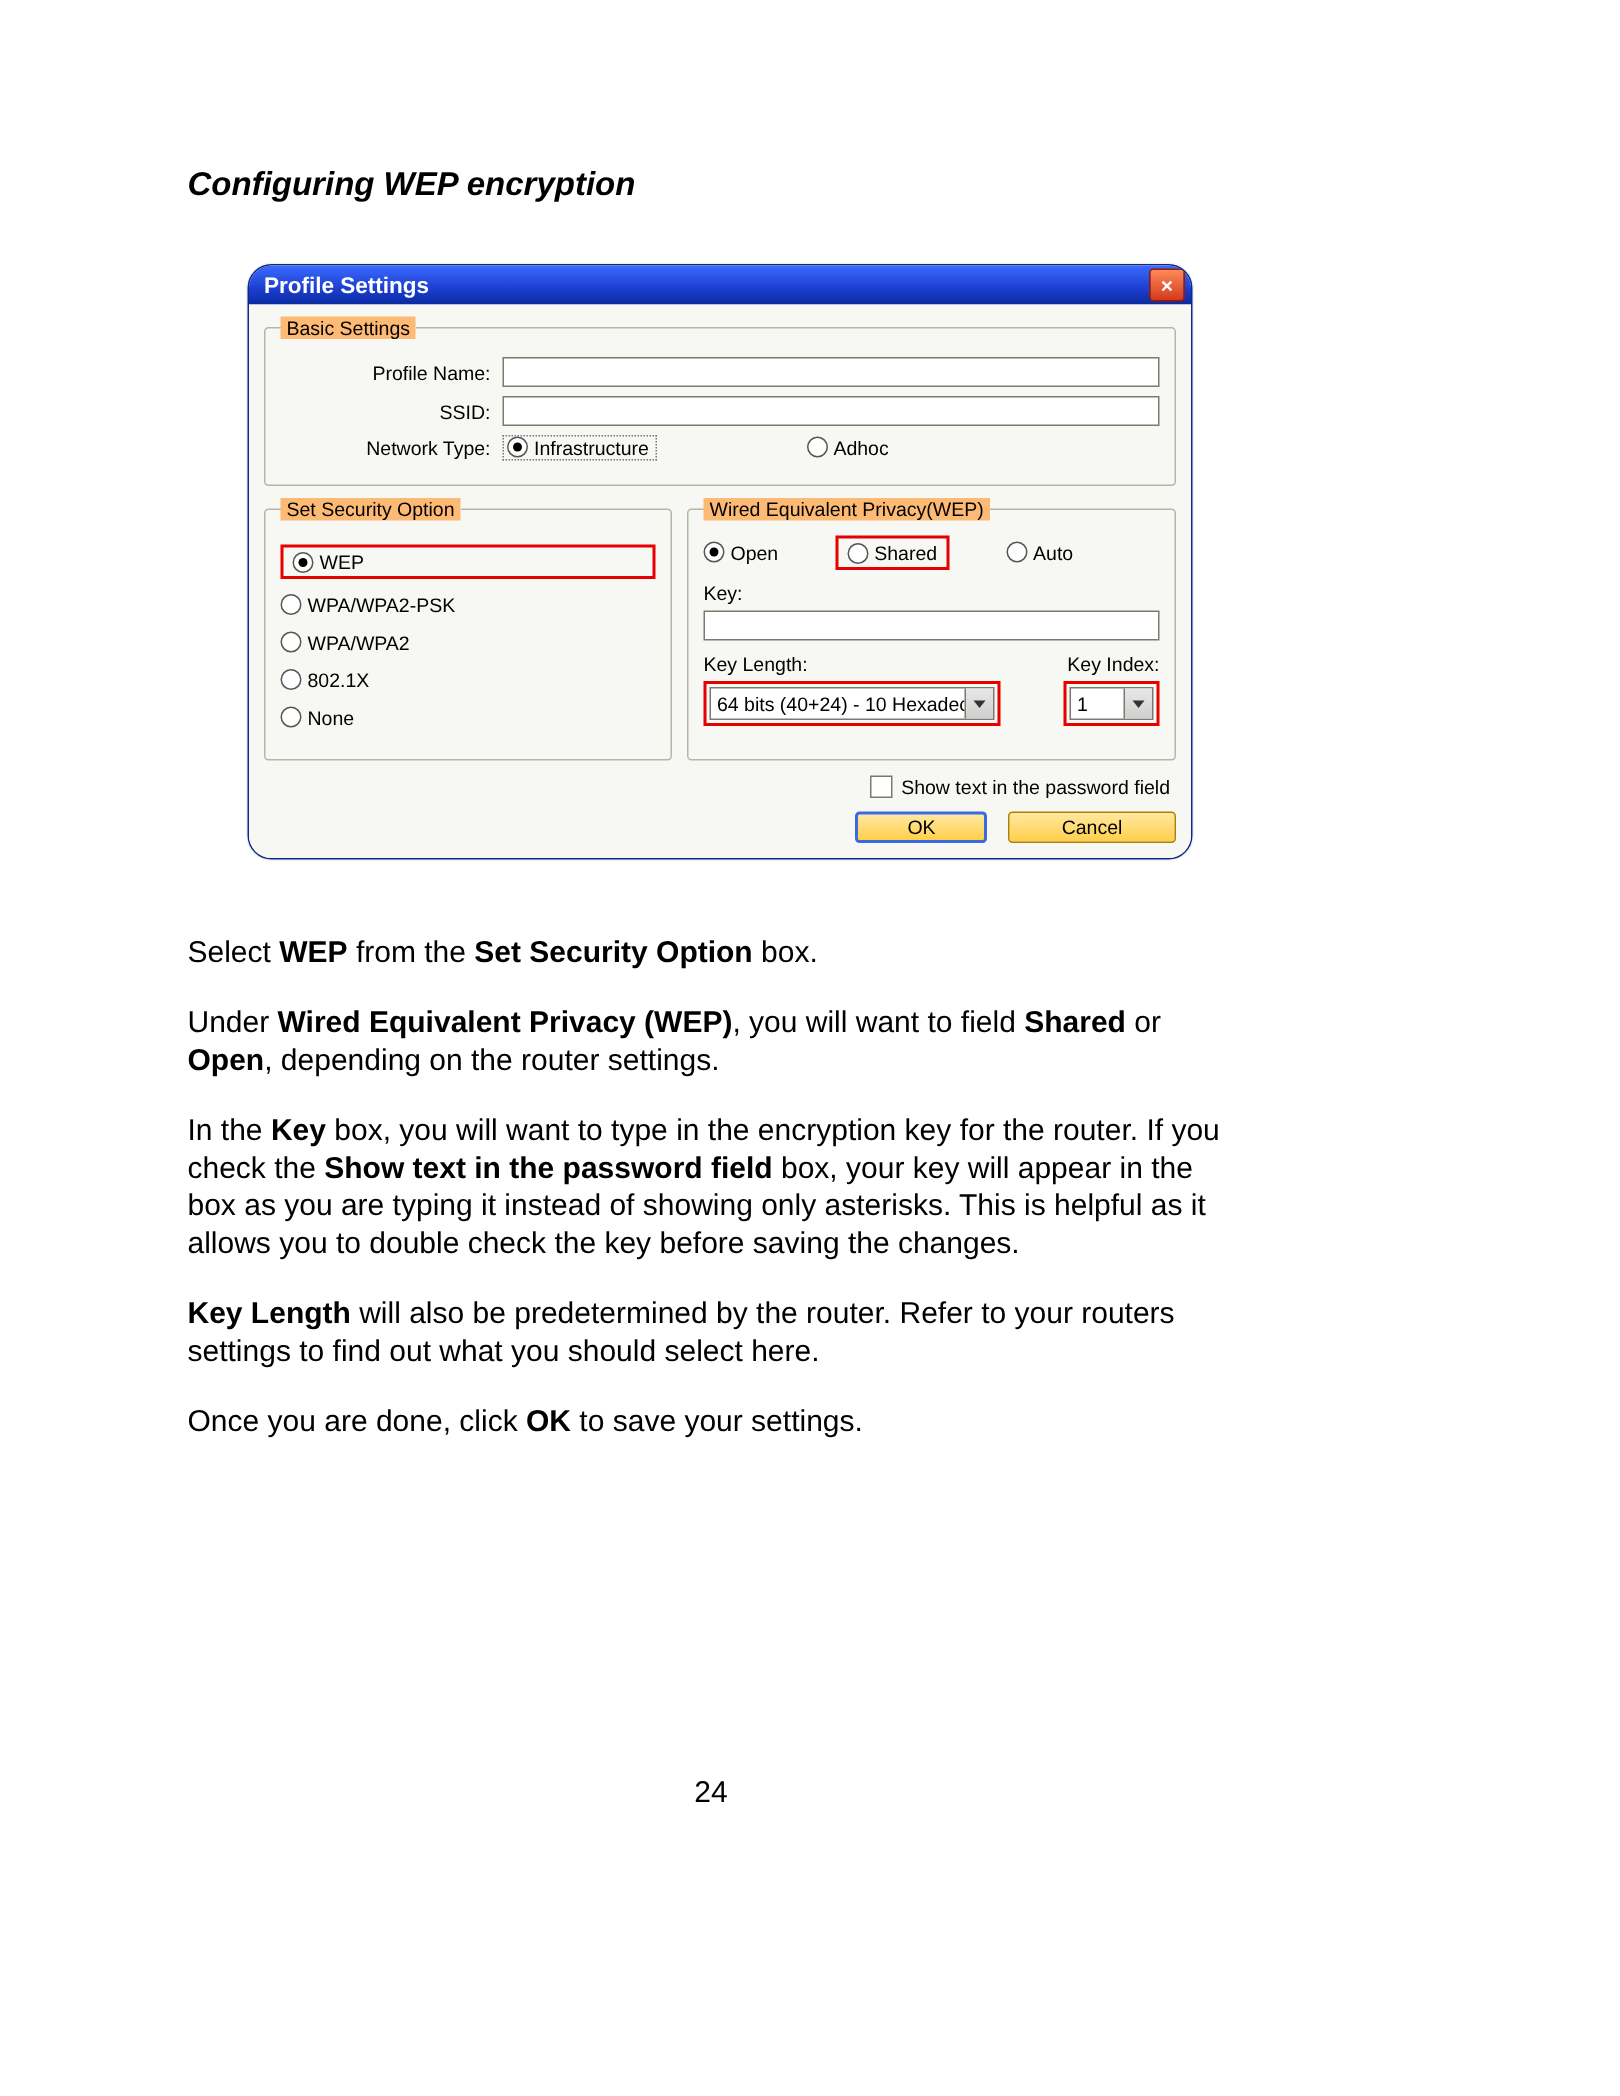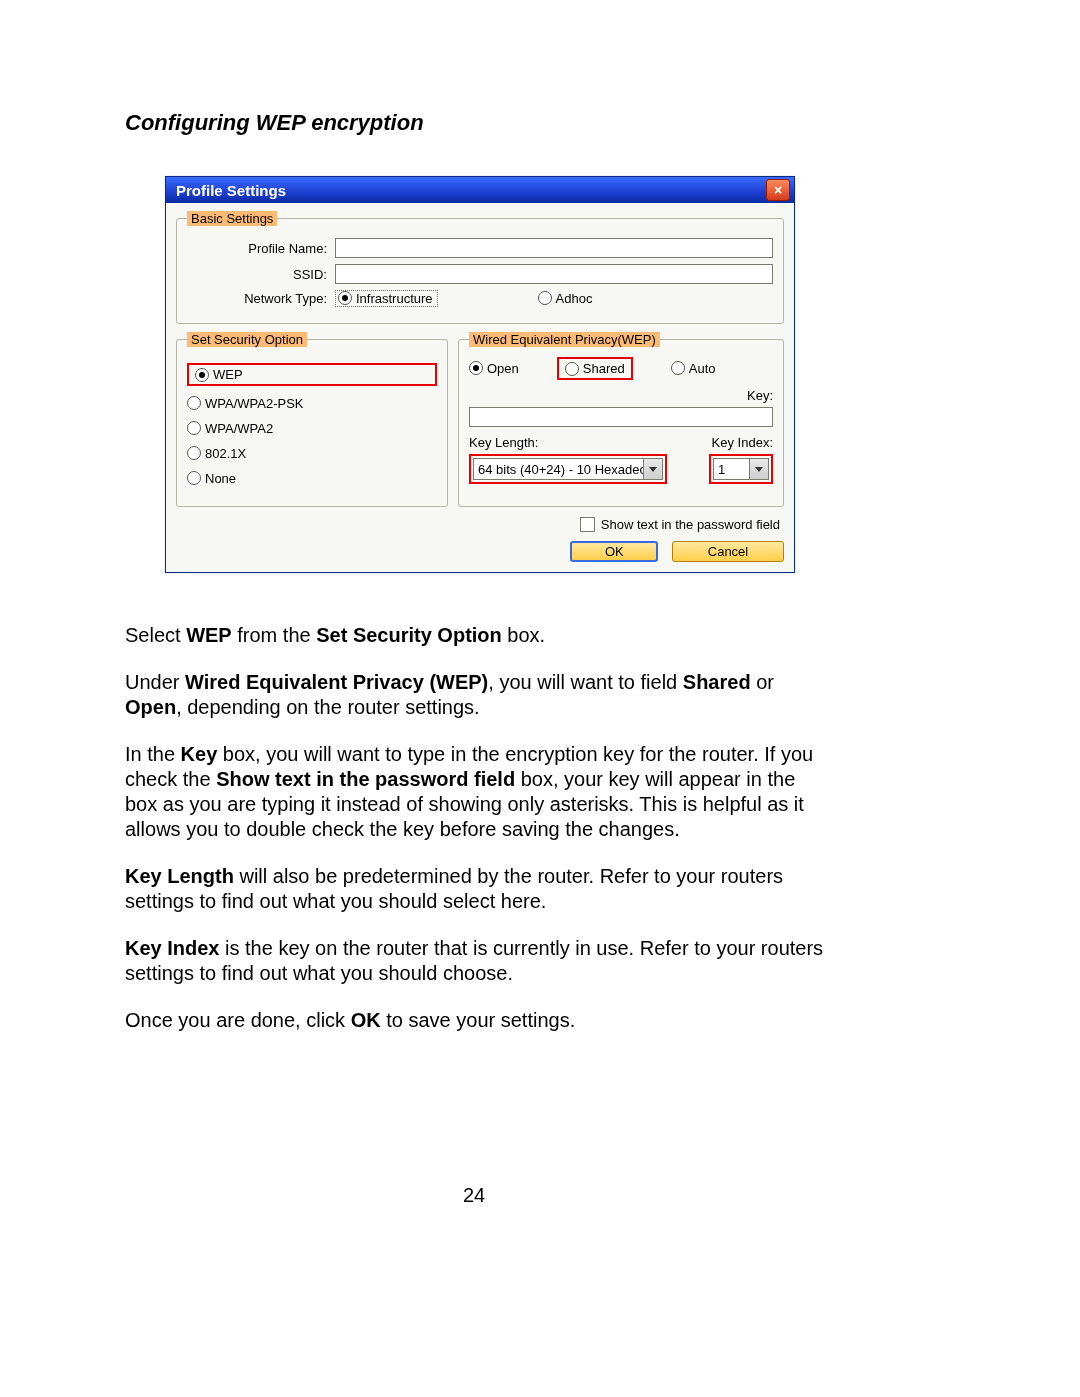--- a/index.html
+++ b/index.html
@@ -22,21 +22,21 @@
     font-weight: bold;
     font-style: italic;
     margin-bottom: 40px;
   }
 
   
   .dialog {
     width: 628px;
     margin-left: 40px;
     border: 1px solid #0a2a8a;
-    border-radius: 0;
+    border-radius: 16px;
     background: #f7f7f3;
     box-shadow: 0 0 0 1px rgba(0,0,0,0.05);
     overflow: hidden;
     font-family: Tahoma, Arial, sans-serif;
     font-size: 13px;
     color: #000;
   }
   .titlebar {
     height: 26px;
     background: linear-gradient(#3b6bff, #1c3ed0 60%, #0a2aa0);
@@ -295,21 +295,21 @@
             <span class="redbox radio">
               <span class="dot"></span>
               <span>Shared</span>
             </span>
             <span class="radio">
               <span class="dot"></span>
               <span>Auto</span>
             </span>
           </div>
 
-          <div class="wep-row" style="margin-top:8px;justify-content:flex-end;">
+          <div class="wep-row" style="margin-top:8px;">
             <span>Key:</span>
           </div>
           <div class="wep-row">
             <input class="textinput" style="width: 100%;" value="">
           </div>
 
           <div class="wep-row" style="justify-content:space-between; margin-top:8px;">
             <span>Key Length:</span>
             <span>Key Index:</span>
           </div>
@@ -352,21 +352,18 @@
     <p>
       <span>Under </span><b>Wired Equivalent Privacy (WEP)</b><span>, you will want to field </span><b>Shared</b><span> or </span><b>Open</b><span>, depending on the router settings.</span>
     </p>
     <p>
       <span>In the </span><b>Key</b><span> box, you will want to type in the encryption key for the router.  If you check the </span><b>Show text in the password field</b><span> box, your key will appear in the box as you are typing it instead of showing only asterisks.  This is helpful as it allows you to double check the key before saving the changes.</span>
     </p>
     <p>
       <b>Key Length</b><span> will also be predetermined by the router.  Refer to your routers settings to find out what you should select here.</span>
     </p>
     <p>
-      <b>Key Index</b><span> is the key on the router that is currently in use.  Refer to your routers settings to find out what you should choose.</span>
-    </p>
-    <p>
       <span>Once you are done, click </span><b>OK</b><span> to save your settings.</span>
     </p>
   </div>
 
   <div class="pagenum">24</div>
 </div>
 
 </body></html>

